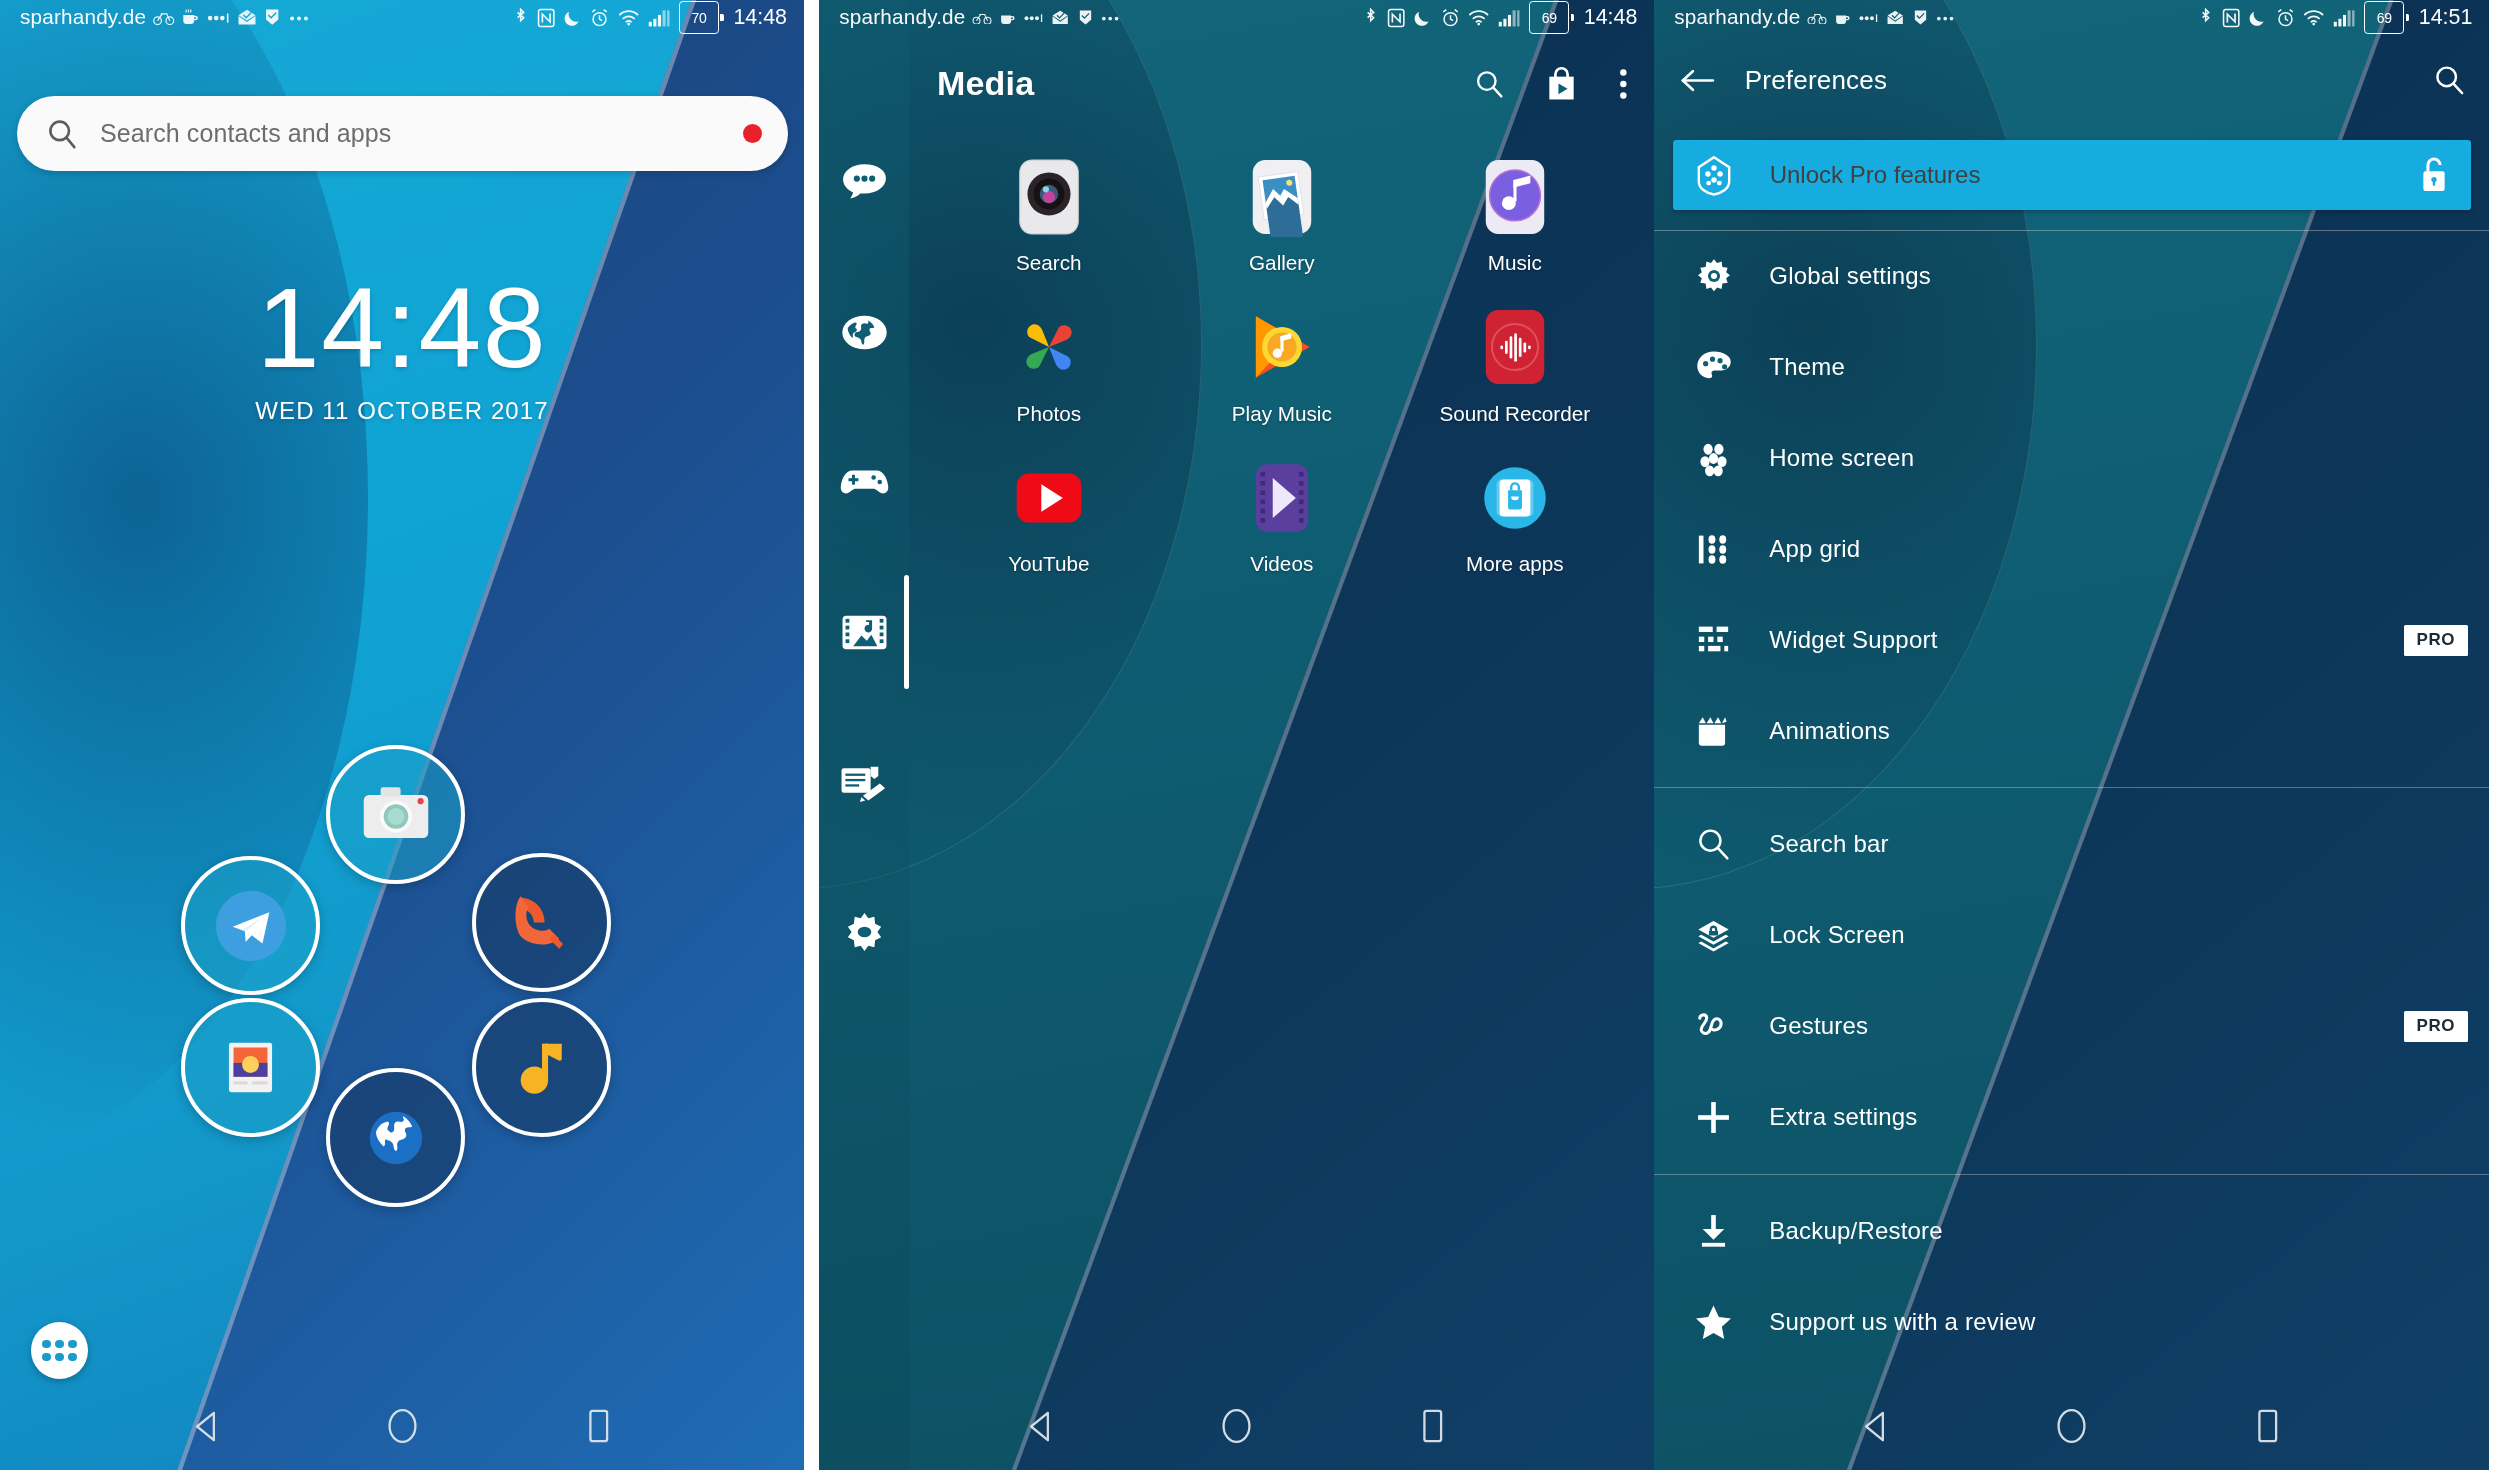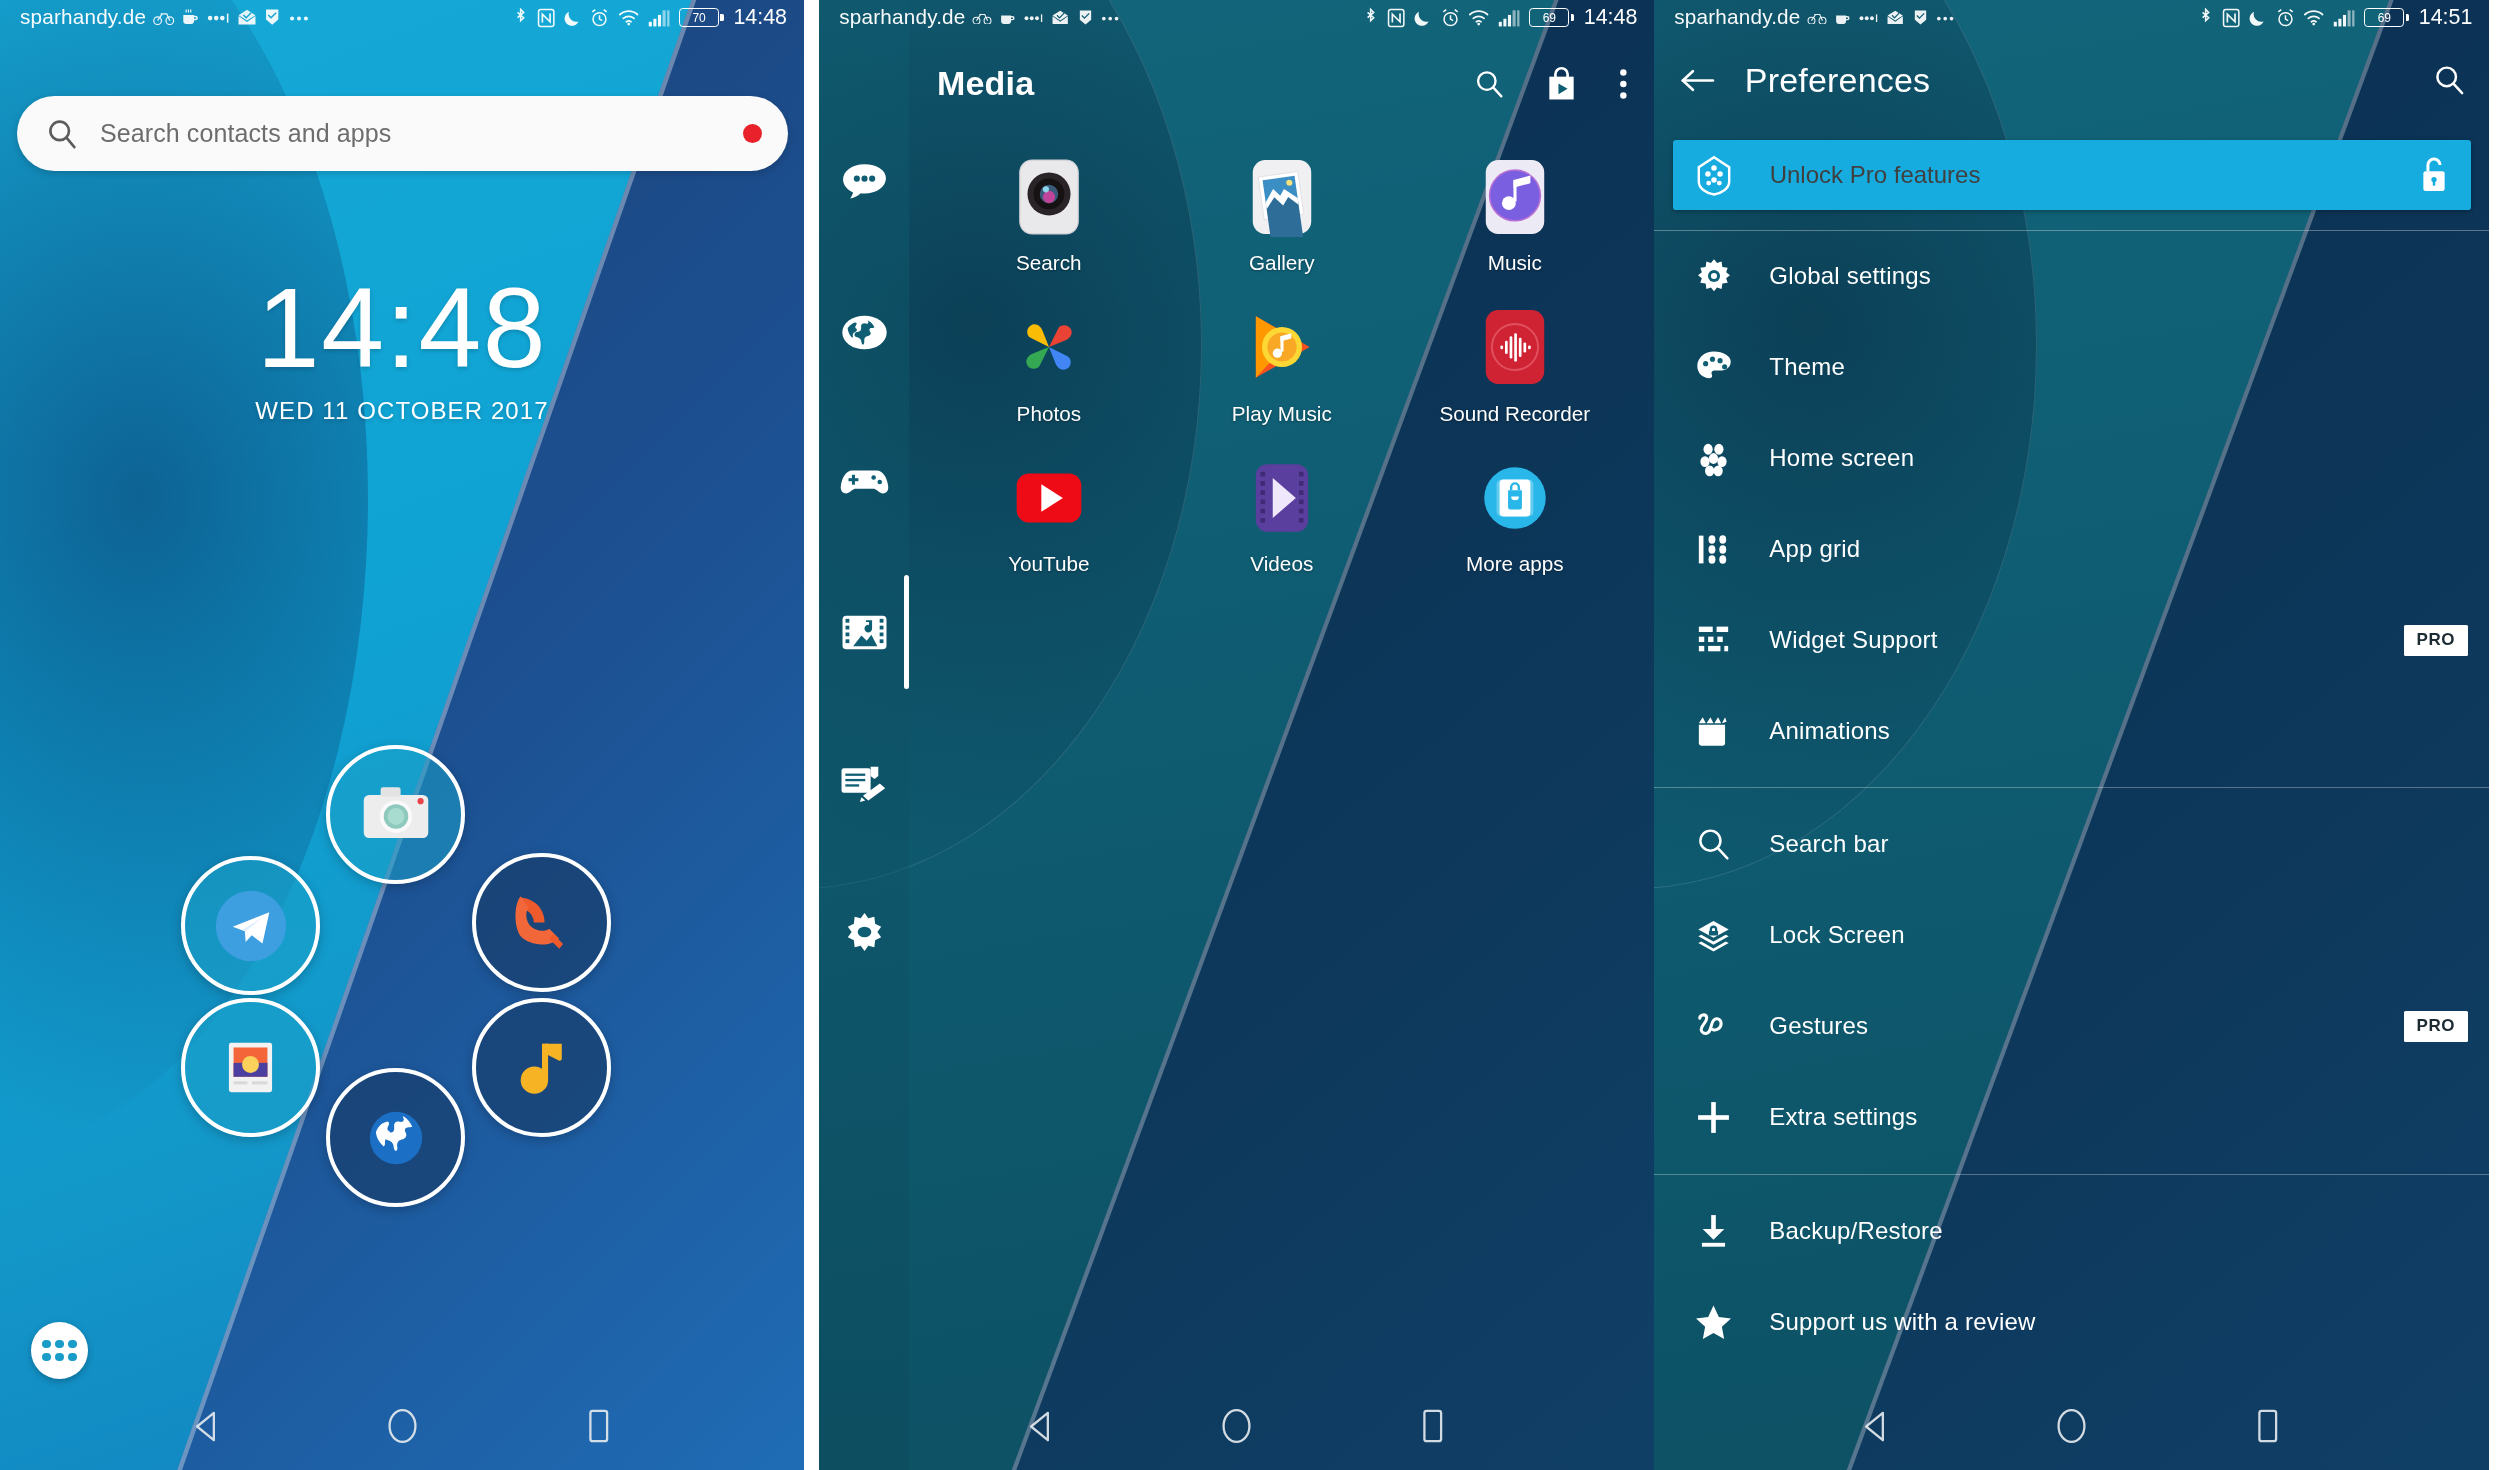--- a/index.html
+++ b/index.html
@@ -66,23 +66,23 @@
     padding: 0 17px 0 20px; color:#ffffff; z-index: 40;
   }
   .sb-left { display:flex; align-items:center; gap:6.9px; }
   .carrier { font-size:20.7px; letter-spacing:0.2px; opacity:.97; line-height:1; }
   .sb-left .ic { opacity:.92; display:flex; align-items:center; }
   .sb-right { display:flex; align-items:center; gap:8.4px; }
   .sb-right .ic { opacity:.95; display:flex; align-items:center; }
   .clock-sb { font-size:21.4px; margin-left:1.5px; line-height:1; }
   .batt { display:flex; align-items:center; }
   .batt .shell {
-    border:1.5px solid #fff; border-radius:3.8px; height:19px; min-width:40px;
+    border:1.5px solid #fff; border-radius:3.8px; height:33px; min-width:40px;
     display:flex; align-items:center; justify-content:center;
-    font-size:12px; padding:0 3.1px; letter-spacing:-0.2px;
+    font-size:14px; padding:0 3.1px; letter-spacing:-0.2px;
   }
   .batt .nub { width:3.1px; height:7.7px; background:#fff; margin-left:1.5px; border-radius:0 1.5px 1.5px 0;}
 
   
   .searchbar {
     position:absolute; left:17px; top:60px; width:771px; height:75px;
     background:#fafafa; border-radius:40px; display:flex; align-items:center;
     padding:0 26px 0 27.6px; box-shadow: 0 2.3px 7.7px rgba(0,0,0,.18); z-index:30;margin-top:36px;
   }
   .searchbar .mag { flex:0 0 auto; margin-right:21.4px; }
@@ -149,21 +149,21 @@
   .appcell { display:flex; flex-direction:column; align-items:center; }
   .appcell .ic { width:87px; height:87px; display:flex; align-items:center; justify-content:center; }
   .appcell .lb { color:#ffffff; font-size:20.7px; margin-top:10.7px; text-shadow:0 0.8px 2.3px rgba(0,0,0,.35); }
 
   
   .prefs-header {
     position:absolute; left:0; right:0; top:38px; height:84px; z-index:25;
     display:flex; align-items:center; padding:0 23px 0 24.5px; color:#fff;
   }
   .prefs-header .back { margin-right:29px; display:flex; align-items:center; }
-  .prefs-title { font-size:34px; flex:1; letter-spacing:0.2px; }
+  .prefs-title { font-size:26px; flex:1; letter-spacing:0.2px; }
 
   .prefs-list { position:absolute; left:0; right:0; top:123px; bottom:0; z-index:22; }
   .pro-banner {
     margin: 17px 18.4px 0 18.4px; height:70px; background:#16ace0; border-radius:3.1px;
     display:flex; align-items:center; padding:0 21.4px 0 20px; box-shadow:0 1.5px 4.6px rgba(0,0,0,.25);
   }
   .pro-banner .ic { width:43px; display:flex; align-items:center; justify-content:center; }
   .pro-banner .lb { flex:1; color:#404040; font-size:24px; margin-left:34px; }
   .divider { height:0.8px; background:rgba(255,255,255,.32); margin-top:20px; }
   .prow {

